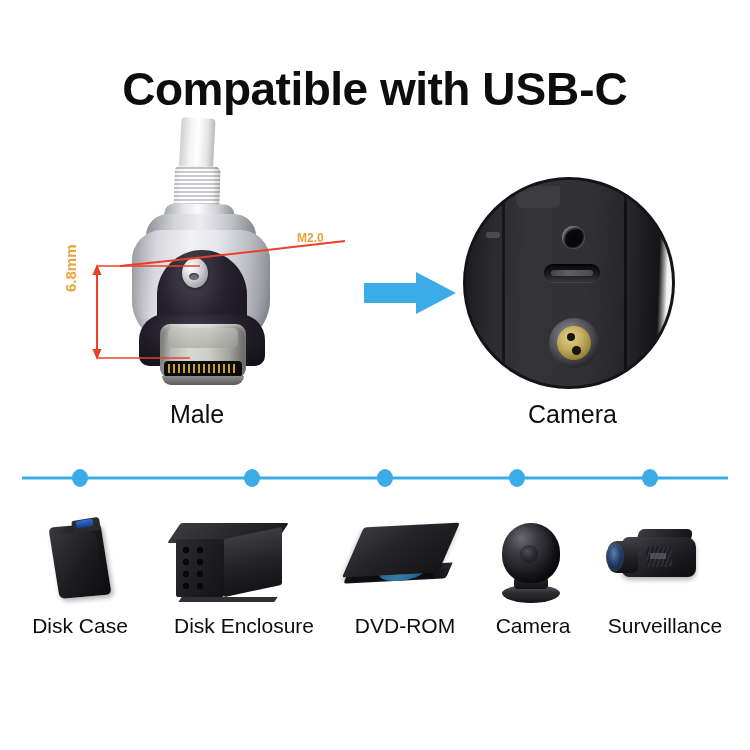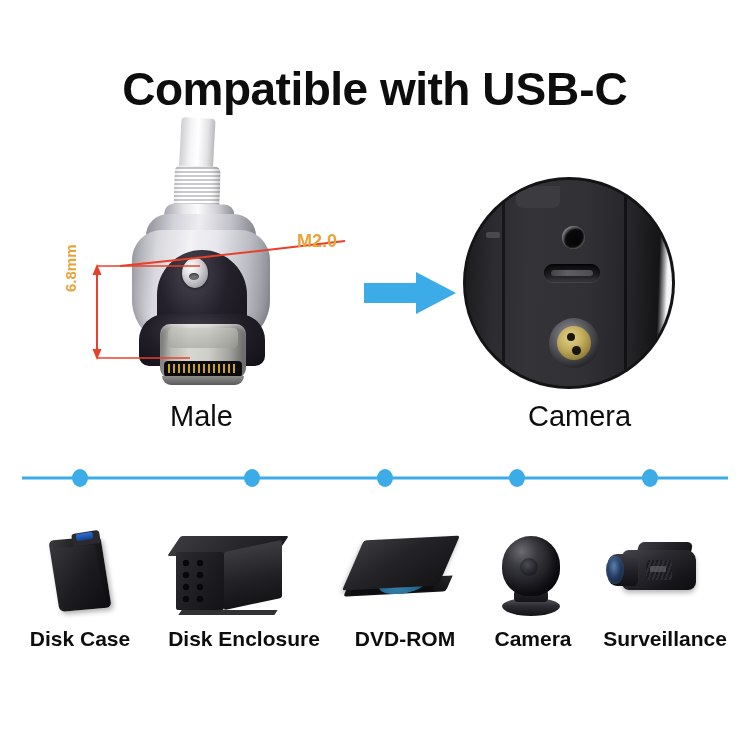--- a/index.html
+++ b/index.html
@@ -177,21 +177,21 @@
   }
   .ann-label {
     position: absolute;
     color: #e9a33a;
     font-weight: 700;
     white-space: nowrap;
     font-family: "Liberation Sans", sans-serif;
   }
   #label-m20 {
     left: 297px; top: 231px;
-    font-size: 18px;
+    font-size: 12px;
   }
   #label-68mm {
     left: 62px; top: 292px;
     font-size: 15px;
     transform: rotate(-90deg);
     transform-origin: left top;
   }
 
   
   #flow-arrow {
@@ -286,21 +286,21 @@
     border-radius: 50%;
     background: radial-gradient(circle at 40% 34%, #e3d28a 0%, #c4ae5e 40%, #8d7a34 78%, #5c4f20 100%);
   }
   .fp-pin { position: absolute; border-radius: 50%; background: #17150d; }
   .fp-pin-a { left: 101px; top: 153px; width: 8px; height: 8px; }
   .fp-pin-b { left: 106px; top: 166px; width: 9px; height: 9px; }
 
   
   .conn-caption {
     position: absolute;
-    font-size: 29px;
+    font-size: 25px;
     color: #0d0d0d;
     font-weight: 400;
     white-space: nowrap;
   }
   #caption-male   { left: 170px; top: 400px; }
   #caption-female { left: 528px; top: 400px; }
 
   
   #timeline {
     position: absolute;
@@ -309,23 +309,22 @@
   }
 
   
   #device-row {
     position: absolute;
     left: 0; top: 505px;
     width: 750px; height: 150px;
   }
   .device {
     position: absolute;
-    top: 17px;
+    top: 4px;
     height: 150px;
-    font-weight: bold;
   }
   .device-art {
     position: absolute;
     left: 0; top: 0;
     width: 100%; height: 100px;
   }
   .device-label {
     position: absolute;
     left: 0; top: 105px;
     width: 100%;

